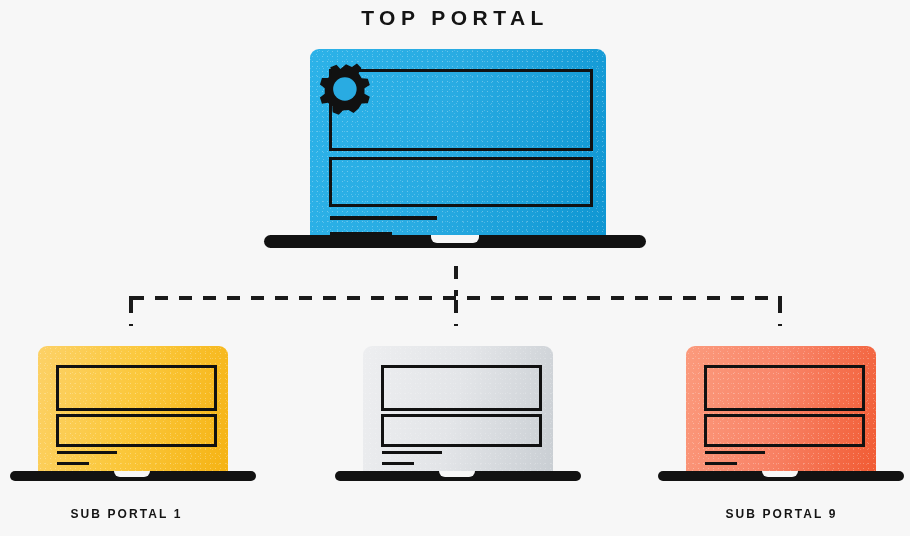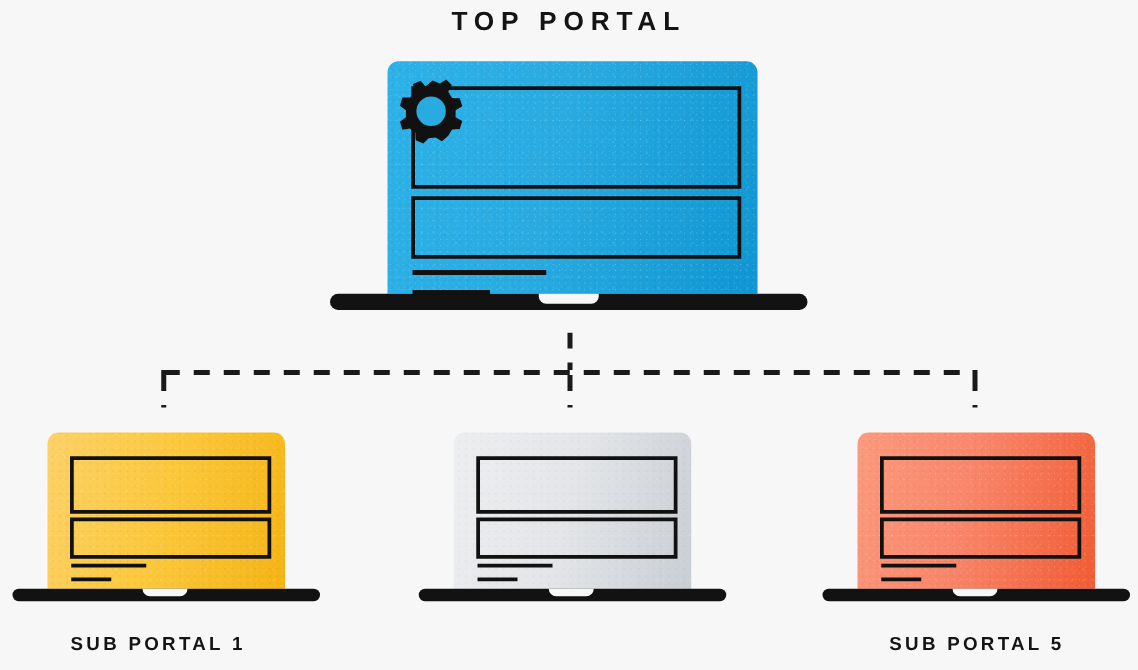--- a/index.html
+++ b/index.html
@@ -33,21 +33,21 @@
   }
   #top-portal-title {
     top: 6px;
     left: 0;
     width: 910px;
     font-size: 21px;
     letter-spacing: 0.26em;
   }
   .sub-title {
     top: 507px;
-    font-size: 15px;
+    font-size: 12px;
     letter-spacing: 0.175em;
   }
   #sub-portal-1-title { left: 0;   width: 253px; }
   #sub-portal-2-title { left: 330px; width: 253px; }
   #sub-portal-3-title { left: 655px; width: 253px; }
 
   
   .laptop {
     position: absolute;
   }
@@ -206,15 +206,15 @@
                 background:linear-gradient(105deg,#fb9a7c 0%, #f9866a 45%, #f15b33 100%);">
       <div class="grain"></div>
     </div>
     <div class="box" style="left:46px; top:19px; width:155px; height:40px;"></div>
     <div class="box" style="left:46px; top:68px; width:155px; height:27px;"></div>
     <div class="rule" style="left:47px; top:105px; width:60px; height:3px;"></div>
     <div class="rule" style="left:47px; top:116px; width:32px; height:3px;"></div>
     <div class="laptop-base" style="left:0; top:125px; width:246px; height:10px;"></div>
     <div class="laptop-notch" style="left:104px; top:125px; width:36px; height:6px;"></div>
   </div>
-  <div class="title sub-title" id="sub-portal-3-title">SUB PORTAL 5</div>
+  <div class="title sub-title" id="sub-portal-3-title">SUB PORTAL 9</div>
 
 </div>
 
 </body></html>

